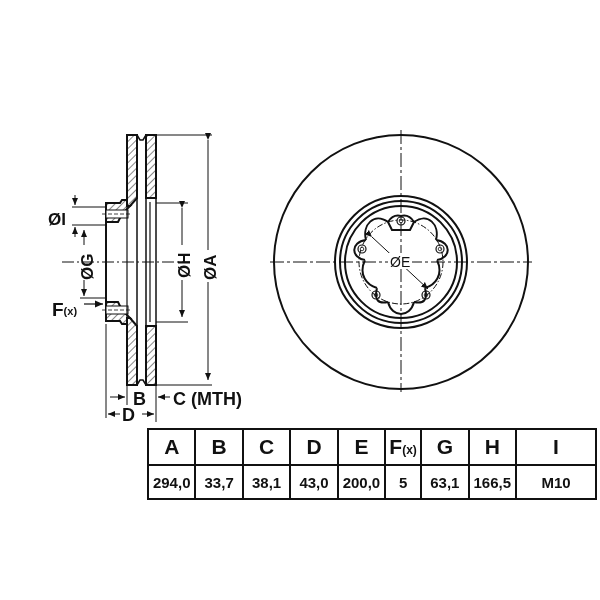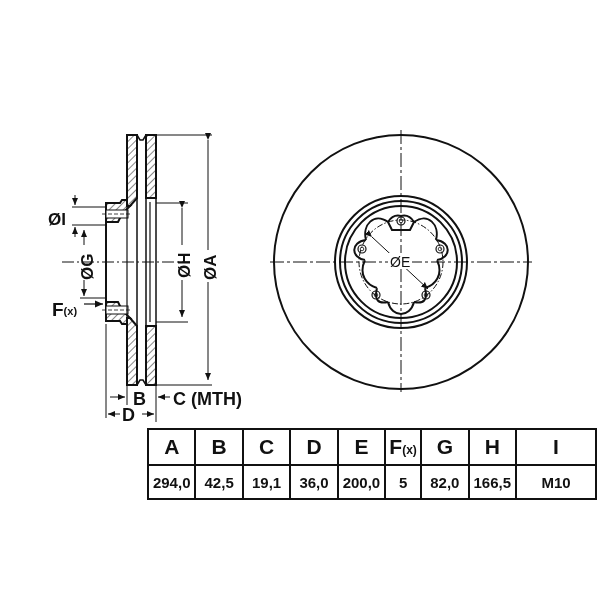--- a/index.html
+++ b/index.html
@@ -153,23 +153,23 @@
     <td>C</td>
     <td>D</td>
     <td>E</td>
     <td style="width:34px"><span>F</span><span class="sub">(x)</span></td>
     <td>G</td>
     <td>H</td>
     <td style="width:78px">I</td>
   </tr>
   <tr class="vals">
     <td>294,0</td>
-    <td>42,5</td>
-    <td>19,1</td>
-    <td>36,0</td>
+    <td>33,7</td>
+    <td>38,1</td>
+    <td>43,0</td>
     <td>200,0</td>
     <td>5</td>
-    <td>82,0</td>
+    <td>63,1</td>
     <td>166,5</td>
     <td>M10</td>
   </tr>
 </tbody>
   </table>
 
 </body></html>

